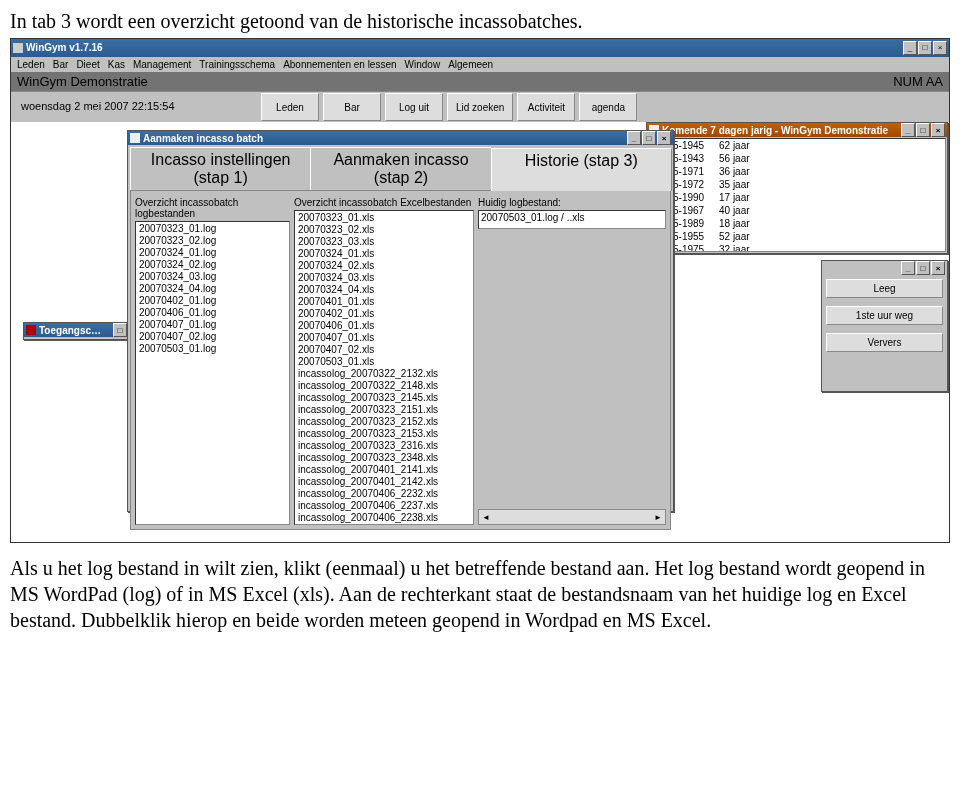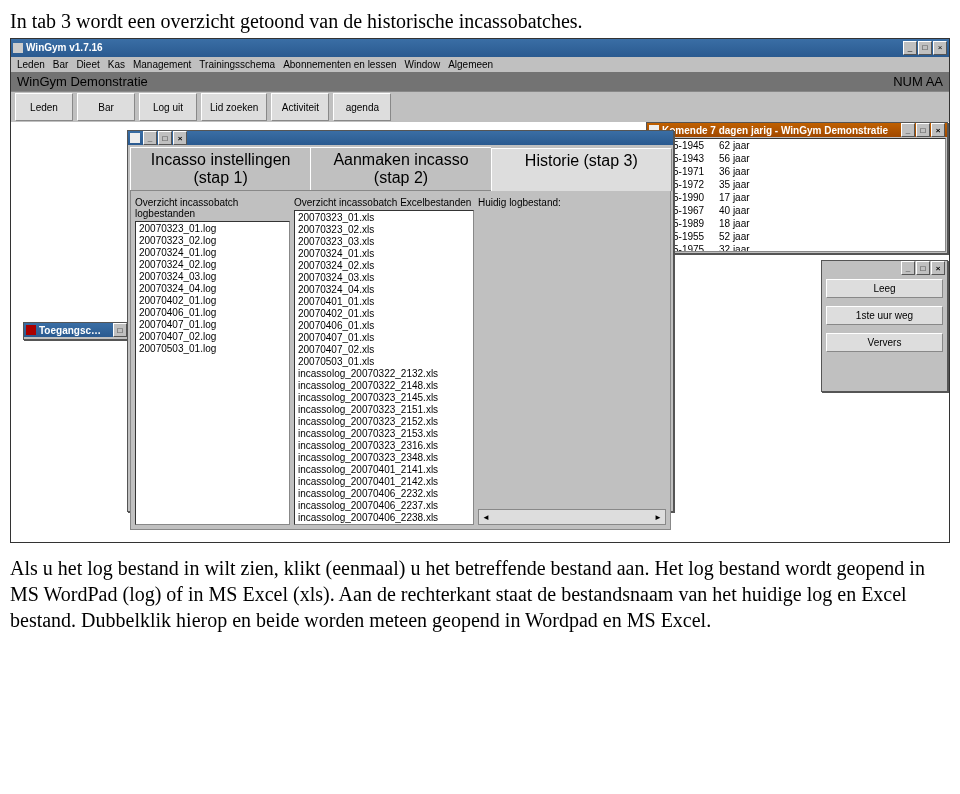--- a/index.html
+++ b/index.html
@@ -246,20 +246,21 @@
       <span class="menu-item">Window</span>
       <span class="menu-item">Algemeen</span>
     </div>
 
     <div class="sub-title">
       <span>WinGym Demonstratie</span>
       <span>NUM  AA</span>
     </div>
 
     <div class="toolbar-row">
+      <div class="date-time">woensdag 2 mei 2007 22:15:54</div>
       <div class="tool-btn">Leden</div>
       <div class="tool-btn">Bar</div>
       <div class="tool-btn">Log uit</div>
       <div class="tool-btn">Lid zoeken</div>
       <div class="tool-btn">Activiteit</div>
       <div class="tool-btn">agenda</div>
     </div>
 
     <div class="desktop">
 
@@ -336,20 +337,21 @@
           <div class="btns">
             <div class="b">□</div>
             <div class="b">×</div>
           </div>
         </div>
       </div>
 
       <div class="child-window incasso">
         <div class="child-title blue-title">
           <div class="icon"></div>
+          <div class="text">Aanmaken incasso batch</div>
           <div class="btns">
             <div class="b">_</div>
             <div class="b">□</div>
             <div class="b">×</div>
           </div>
         </div>
         <div class="body">
           <div class="tabs">
             <div class="tab">Incasso instellingen (stap 1)</div>
             <div class="tab">Aanmaken incasso (stap 2)</div>
@@ -399,20 +401,21 @@
                   <div>incassolog_20070401_2141.xls</div>
                   <div>incassolog_20070401_2142.xls</div>
                   <div>incassolog_20070406_2232.xls</div>
                   <div>incassolog_20070406_2237.xls</div>
                   <div>incassolog_20070406_2238.xls</div>
                   <div>incassolog_20070406_2247.xls</div>
                 </div>
             </div>
             <div class="col">
               <div class="col-label">Huidig logbestand:</div>
+              <div class="textbox">20070503_01.log / ..xls</div>
               <div style="flex:1"></div>
               <div class="hscroll">
                 <span class="arrow">◄</span>
                 <span class="arrow">►</span>
               </div>
             </div>
           </div>
         </div>
       </div>
 

